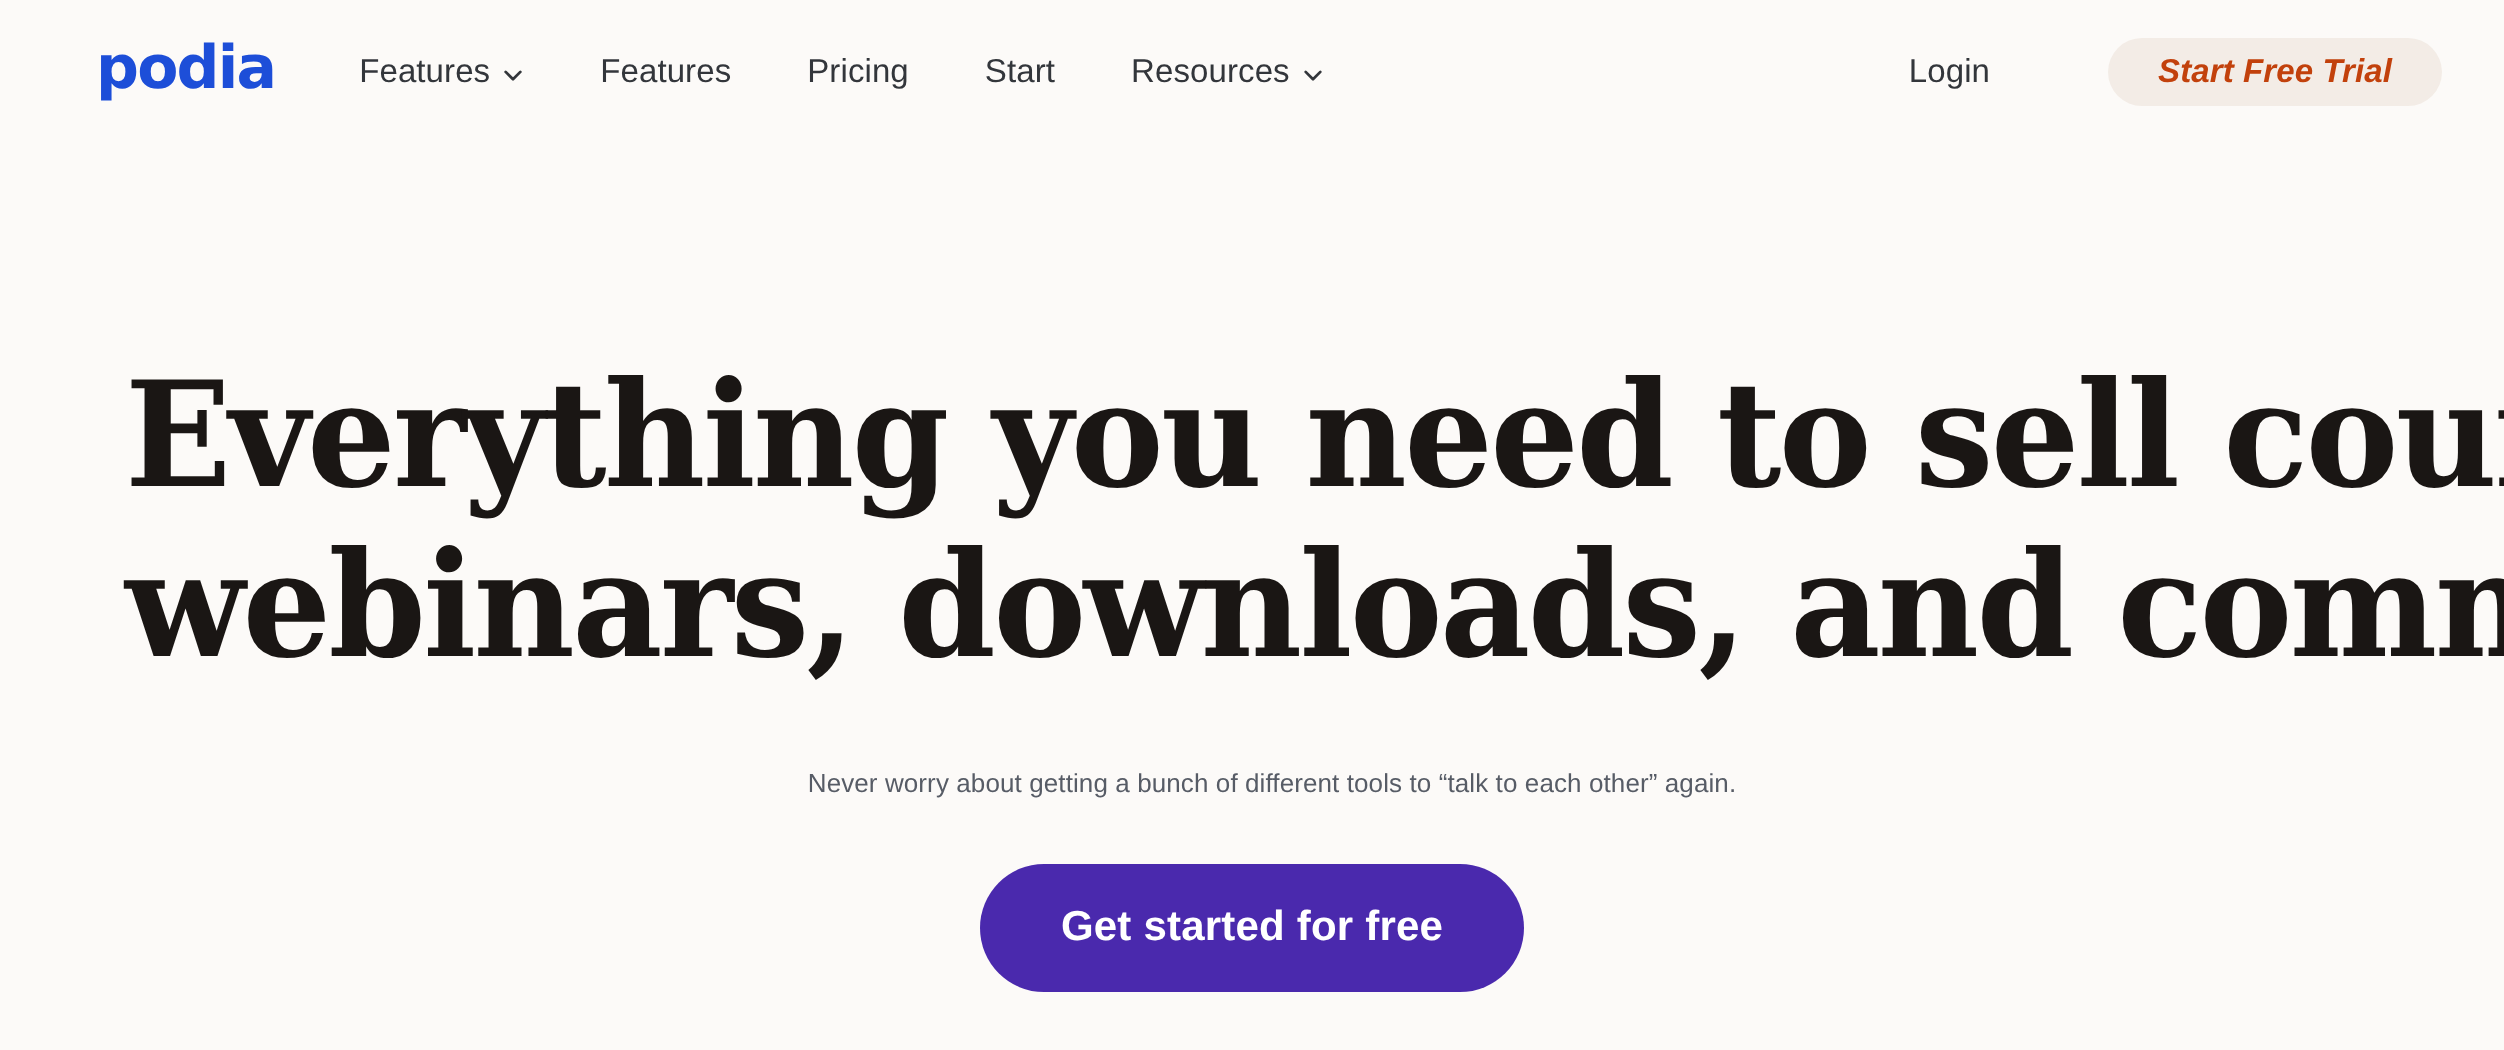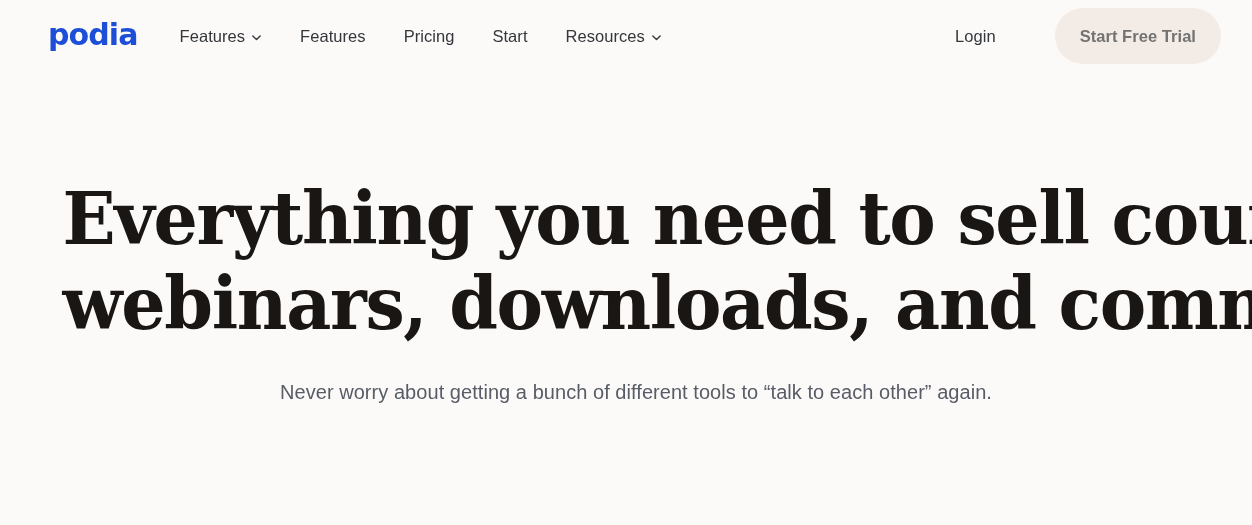--- a/index.html
+++ b/index.html
@@ -97,32 +97,33 @@
     padding: 8px 4px;
     margin-right: 43px;
     white-space: nowrap;
     cursor: pointer;
   }
 
   .trial-button {
     display: inline-flex;
     align-items: center;
     justify-content: center;
-    height: 56px;
+    height: 34px;
     padding: 0 25px;
     border: none;
     border-radius: 999px;
     background: #f3ece6;
-    color: #737373;
+    color: #c2410c;
     font-family: "Liberation Sans", sans-serif;
     font-size: 16.5px;
     font-weight: 700;
     letter-spacing: 0.05px;
     white-space: nowrap;
     cursor: pointer;
+    font-style: italic;
   }
 
   
   .hero {
     position: absolute;
     top: 72px; left: 0;
     width: 1252px;
     height: 453px;
     display: flex;
     flex-direction: column;
@@ -140,21 +141,21 @@
     margin-top: 104px;
     width: 1180px;
     transform: scaleX(0.955);
     transform-origin: center top;
   }
 
   .hero-title .title-line { display: block; white-space: nowrap; }
 
   .hero-subtitle {
     font-family: "Liberation Sans", sans-serif;
-    font-size: 20px;
+    font-size: 13px;
     font-weight: 400;
     line-height: 28px;
     color: #575c66;
     letter-spacing: 0.05px;
     margin-top: 32px;
     margin-left: 20px;
   }
 
   .hero-cta {
     display: inline-flex;
@@ -227,16 +228,17 @@
 
   <section class="hero">
 
     <h1 class="hero-title">
       <span class="title-line">Everything you need to sell courses,</span>
       <span class="title-line">webinars, downloads, and community.</span>
     </h1>
 
     <p class="hero-subtitle">Never worry about getting a bunch of different tools to “talk to each other” again.</p>
 
+    <button class="hero-cta" type="button">Get started for free</button>
 
   </section>
 
 </div>
 
 </body></html>

